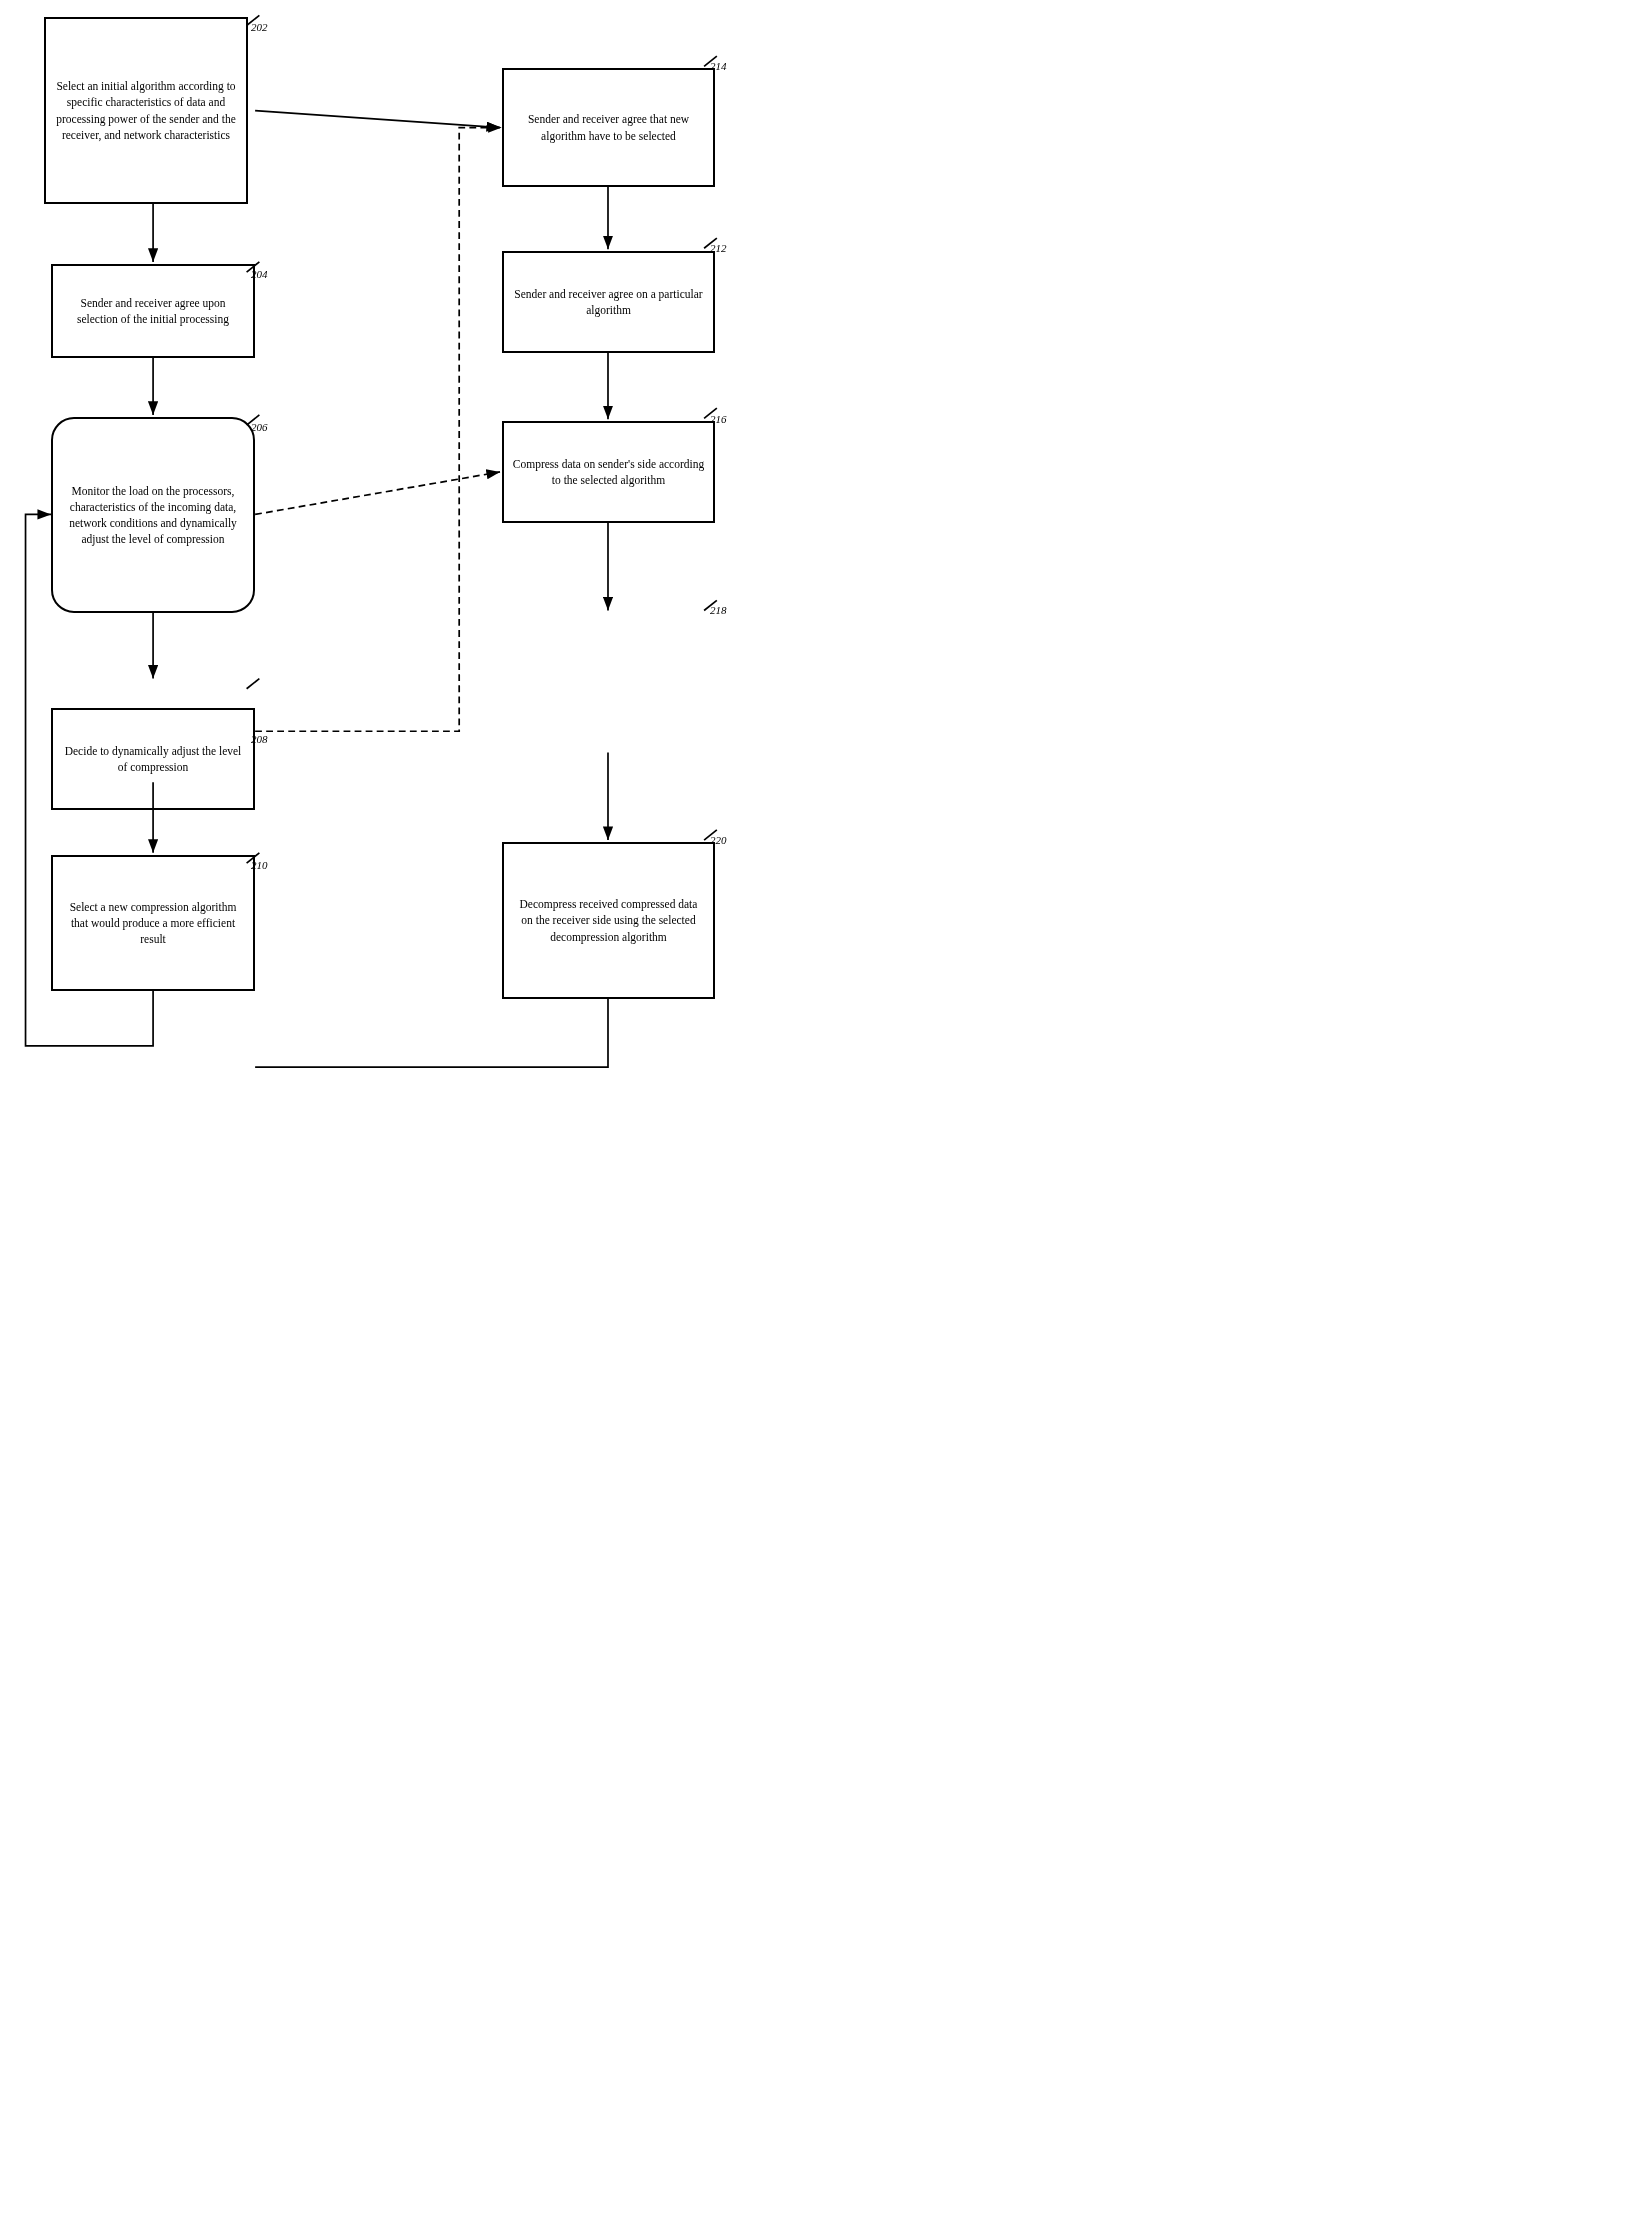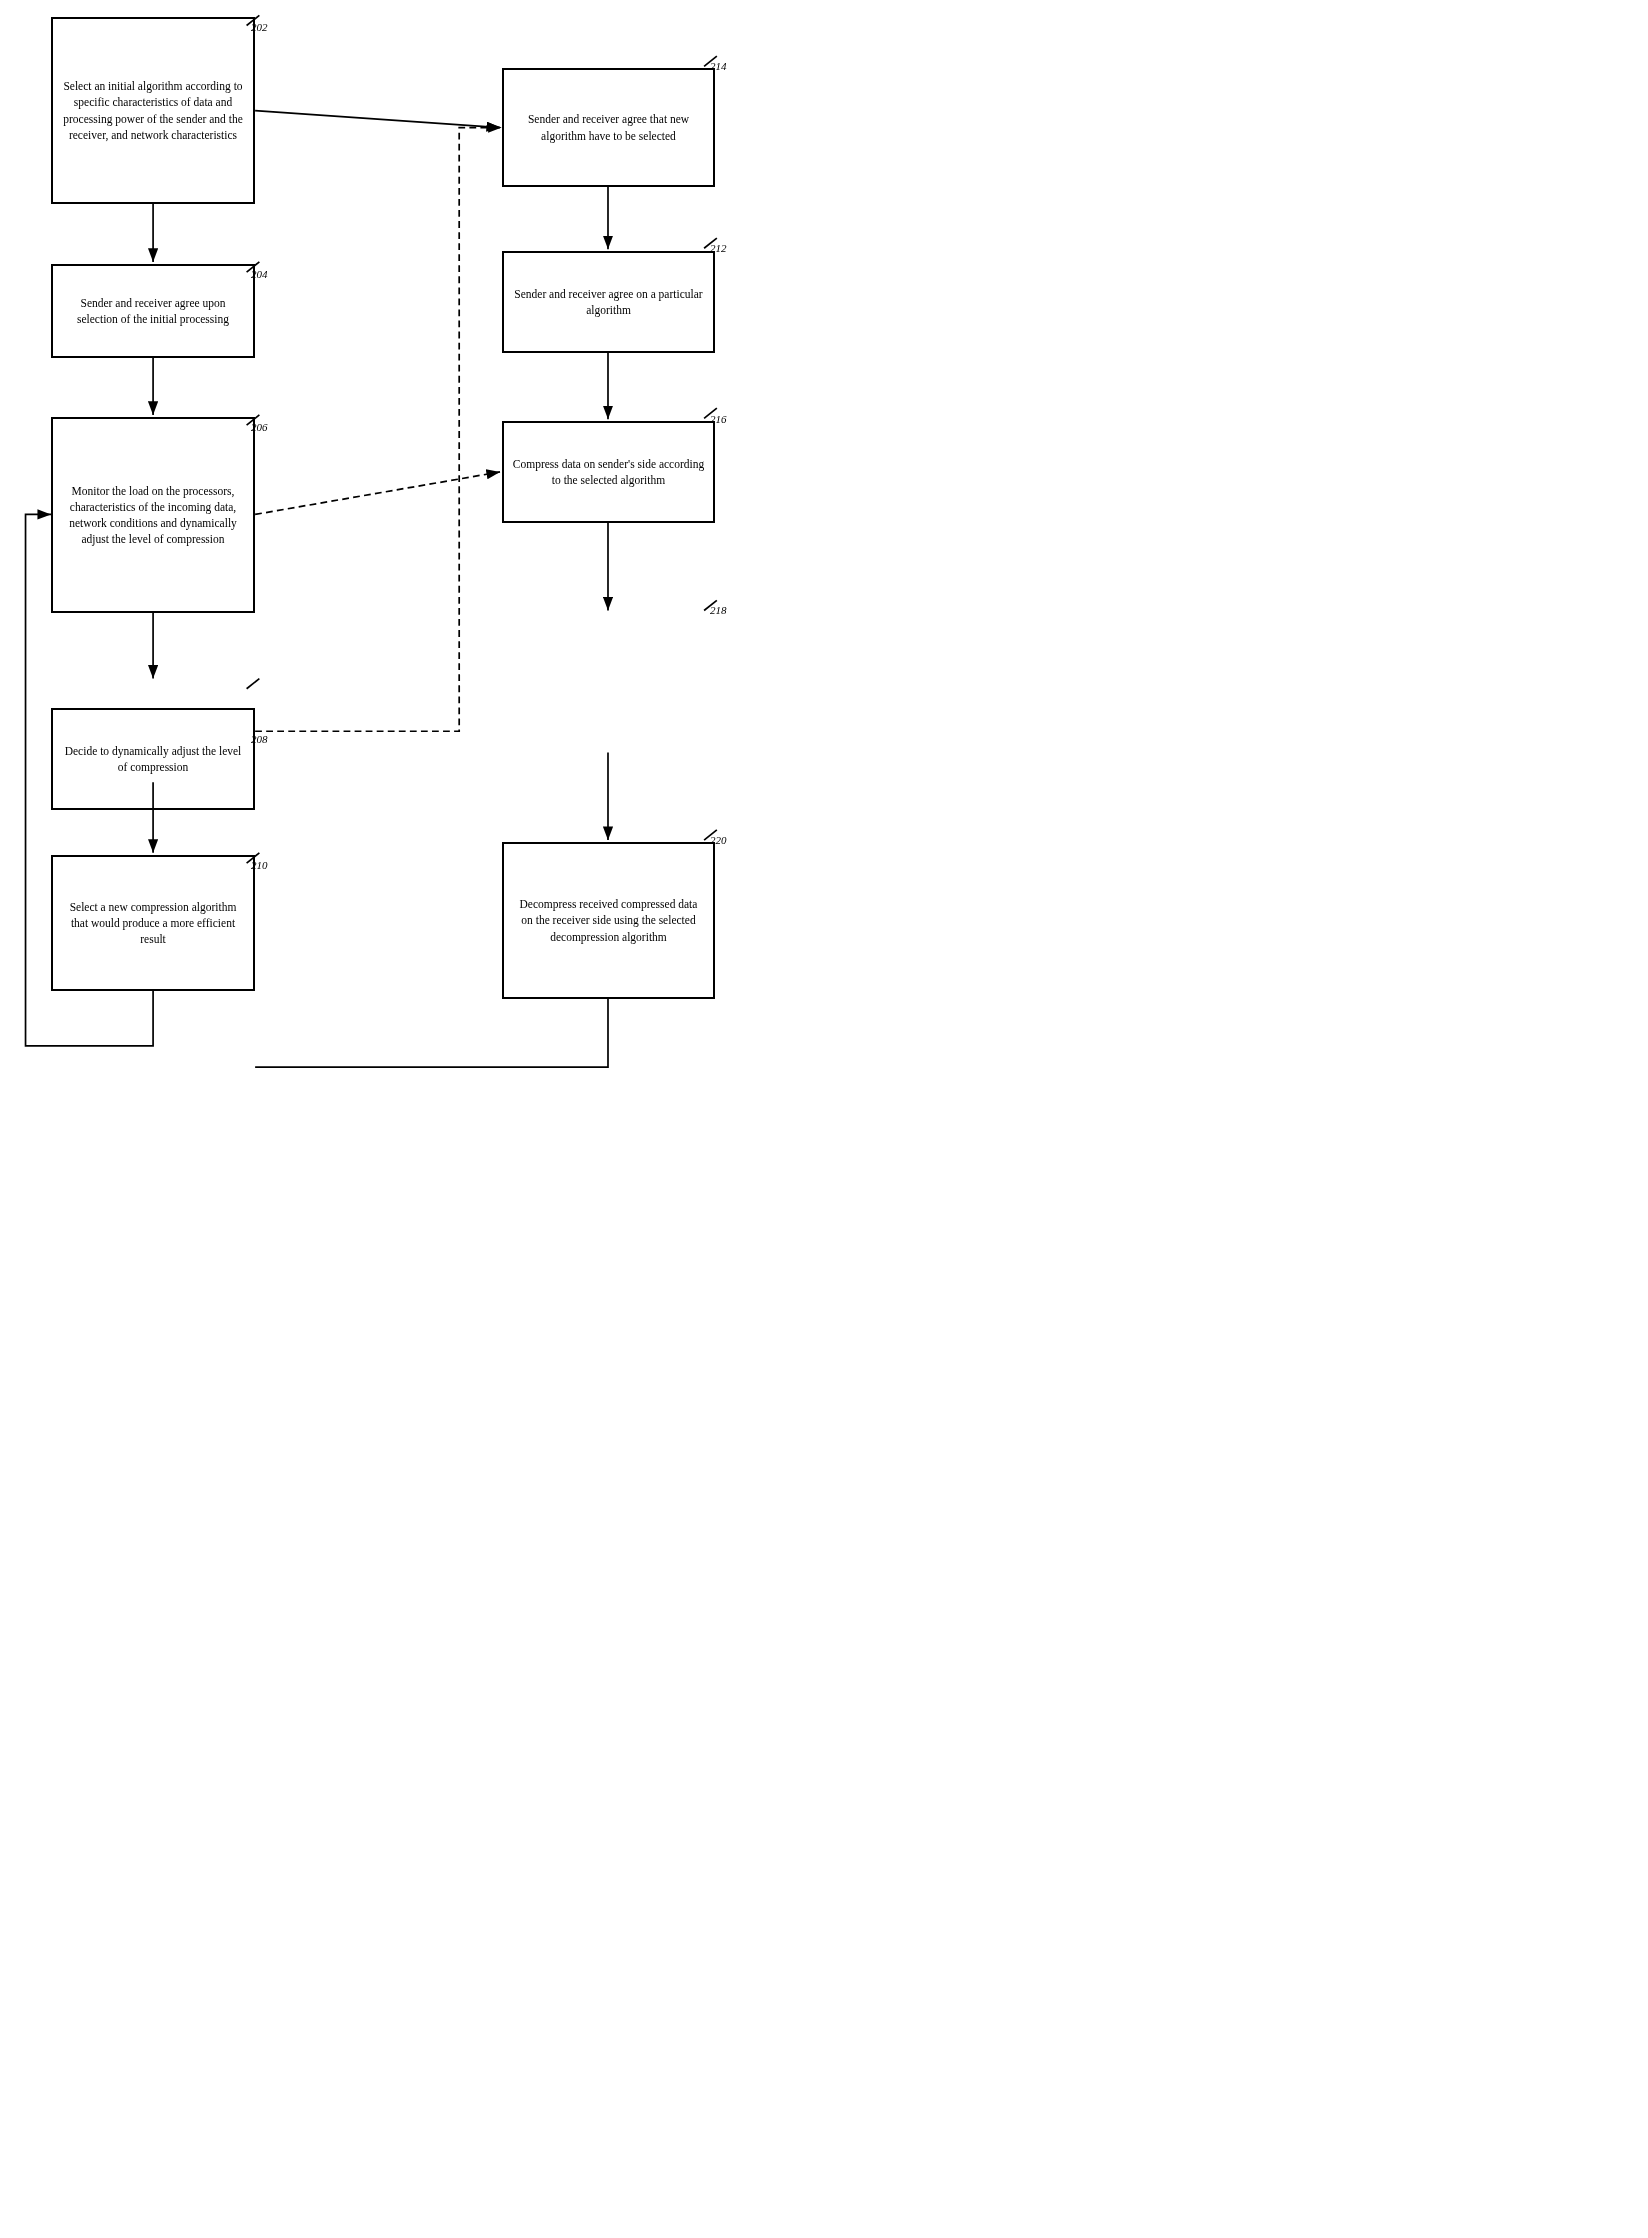--- a/index.html
+++ b/index.html
@@ -44,31 +44,31 @@
       top: 0; left: 0;
       width: 100%; height: 100%;
       pointer-events: none;
     }
   </style>
 </head>
 <body>
 
 <div class="diagram-container">
 
-  <div class="flow-box" style="left:51px; top:17px; width:204px; height:187px;">
+  <div class="flow-box" style="left:44px; top:17px; width:204px; height:187px;">
     <span>Select an initial algorithm according to specific characteristics of data and processing power of the sender and the receiver, and network characteristics</span>
   </div>
   <span class="label-num" style="left:251px; top:21px;">202</span>
 
   <div class="flow-box" style="left:51px; top:264px; width:204px; height:94px;">
     <span>Sender and receiver agree upon selection of the initial processing</span>
   </div>
   <span class="label-num" style="left:251px; top:268px;">204</span>
 
-  <div class="flow-box" style="left:51px; top:417px; width:204px; height:196px;">
+  <div class="flow-box" style="left:51px; top:417px; width:204px; height:196px;border-radius:23px;">
     <span>Monitor the load on the processors, characteristics of the incoming data, network conditions and dynamically adjust the level of compression</span>
   </div>
   <span class="label-num" style="left:251px; top:421px;">206</span>
 
   <div class="flow-box" style="left:51px; top:708px; width:204px; height:102px;">
     <span>Decide to dynamically adjust the level of compression</span>
   </div>
   <span class="label-num" style="left:251px; top:685px;margin-top:48px;">208</span>
 
   <div class="flow-box" style="left:51px; top:855px; width:204px; height:136px;">

